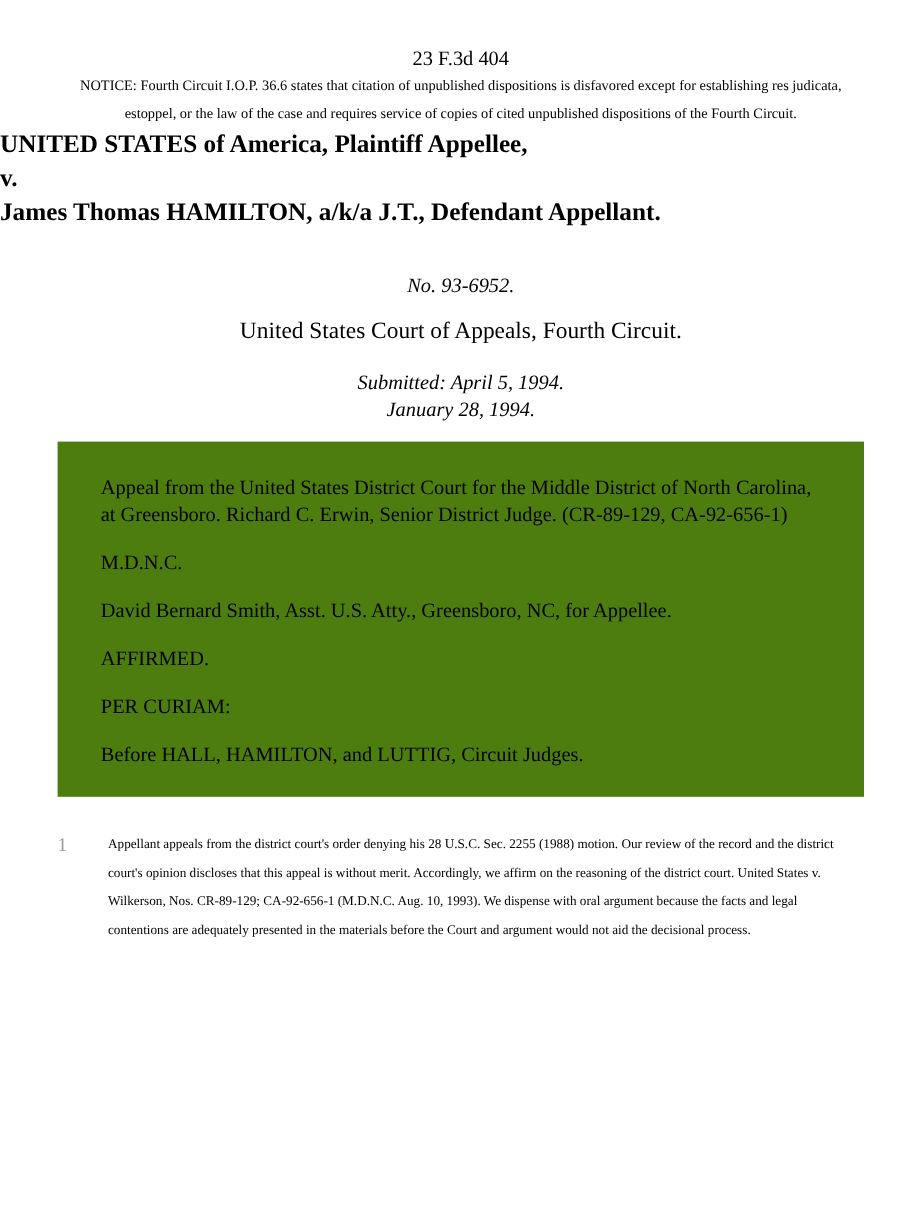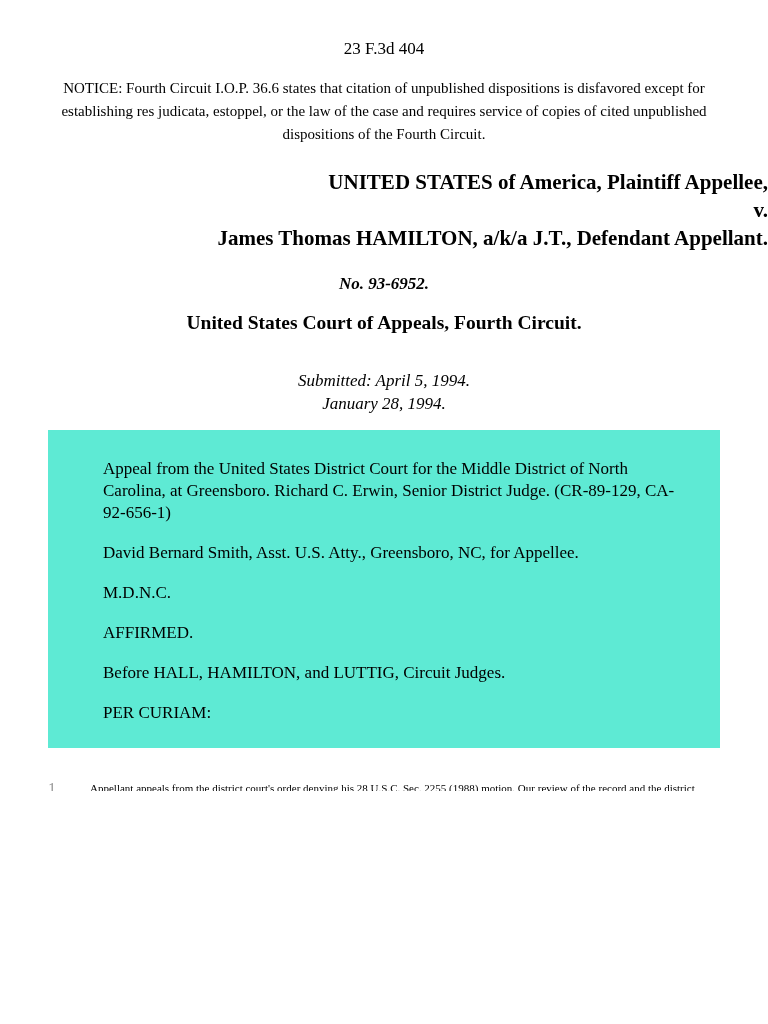--- a/index.html
+++ b/index.html
@@ -23,57 +23,55 @@
   .front-matter {
     padding-top: 37px;
     text-align: center;
   }
   .citation {
     font-size: 17px;
     line-height: 23px;
   }
   .notice {
     max-width: 650px;
-    margin: 17px auto;
-    font-size: 15px;
+    margin: 0 auto;
+    font-size: 12px;
     line-height: 23px;
     text-align: center;
   }
   .case-title {
-    margin-top: 22px;
     font-weight: bold;
     font-size: 21px;
     line-height: 28px;
-    text-align: right;
+    text-align: left;
   }
   .docket-number {
-    margin-top: 20px;
+    margin-top: 36px;
     font-style: italic;
     font-size: 17px;
     line-height: 23px;
     text-align: center;
-    font-weight: bold;
   }
   .court-name {
     margin-top: 14px;
-    font-weight: bold;
+    font-weight: normal;
     font-size: 19.5px;
     line-height: 27px;
   }
   .dates {
-    margin-top: 33px;
+    margin-top: 17px;
     font-style: italic;
     font-size: 17px;
     line-height: 23px;
     text-align: center;
   }
   .headnote-box {
     margin: 15px 48px 0 48px;
-    background: #5eead4;
-    padding: 28px 40px 24px 55px;
+    background: #4d7c0f;
+    padding: 28px 40px 24px 36px;
     font-size: 17px;
     line-height: 22px;
     text-align: left;
   }
   .headnote-box p {
     margin: 0 0 18px 0;
   }
   .headnote-box p:last-child {
     margin-bottom: 0;
   }
@@ -117,25 +115,25 @@
     <div class="court-name">United States Court of Appeals, Fourth Circuit.</div>
 
     <div class="dates">
       <div>Submitted: April 5, 1994.</div>
       <div>January 28, 1994.</div>
     </div>
   </div>
 
   <div class="headnote-box">
     <p>Appeal from the United States District Court for the Middle District of North Carolina, at Greensboro. Richard C. Erwin, Senior District Judge. (CR-89-129, CA-92-656-1)</p>
+    <p>M.D.N.C.</p>
     <p>David Bernard Smith, Asst. U.S. Atty., Greensboro, NC, for Appellee.</p>
-    <p>M.D.N.C.</p>
     <p>AFFIRMED.</p>
+    <p>PER CURIAM:</p>
     <p>Before HALL, HAMILTON, and LUTTIG, Circuit Judges.</p>
-    <p>PER CURIAM:</p>
   </div>
 
   <div class="opinion-paragraph">
     <div class="para-number">1</div>
     <div class="para-text">Appellant appeals from the district court's order denying his 28 U.S.C. Sec. 2255 (1988) motion. Our review of the record and the district court's opinion discloses that this appeal is without merit. Accordingly, we affirm on the reasoning of the district court. United States v. Wilkerson, Nos. CR-89-129; CA-92-656-1 (M.D.N.C. Aug. 10, 1993). We dispense with oral argument because the facts and legal contentions are adequately presented in the materials before the Court and argument would not aid the decisional process.</div>
   </div>
 
 </div>
 
 </body></html>

